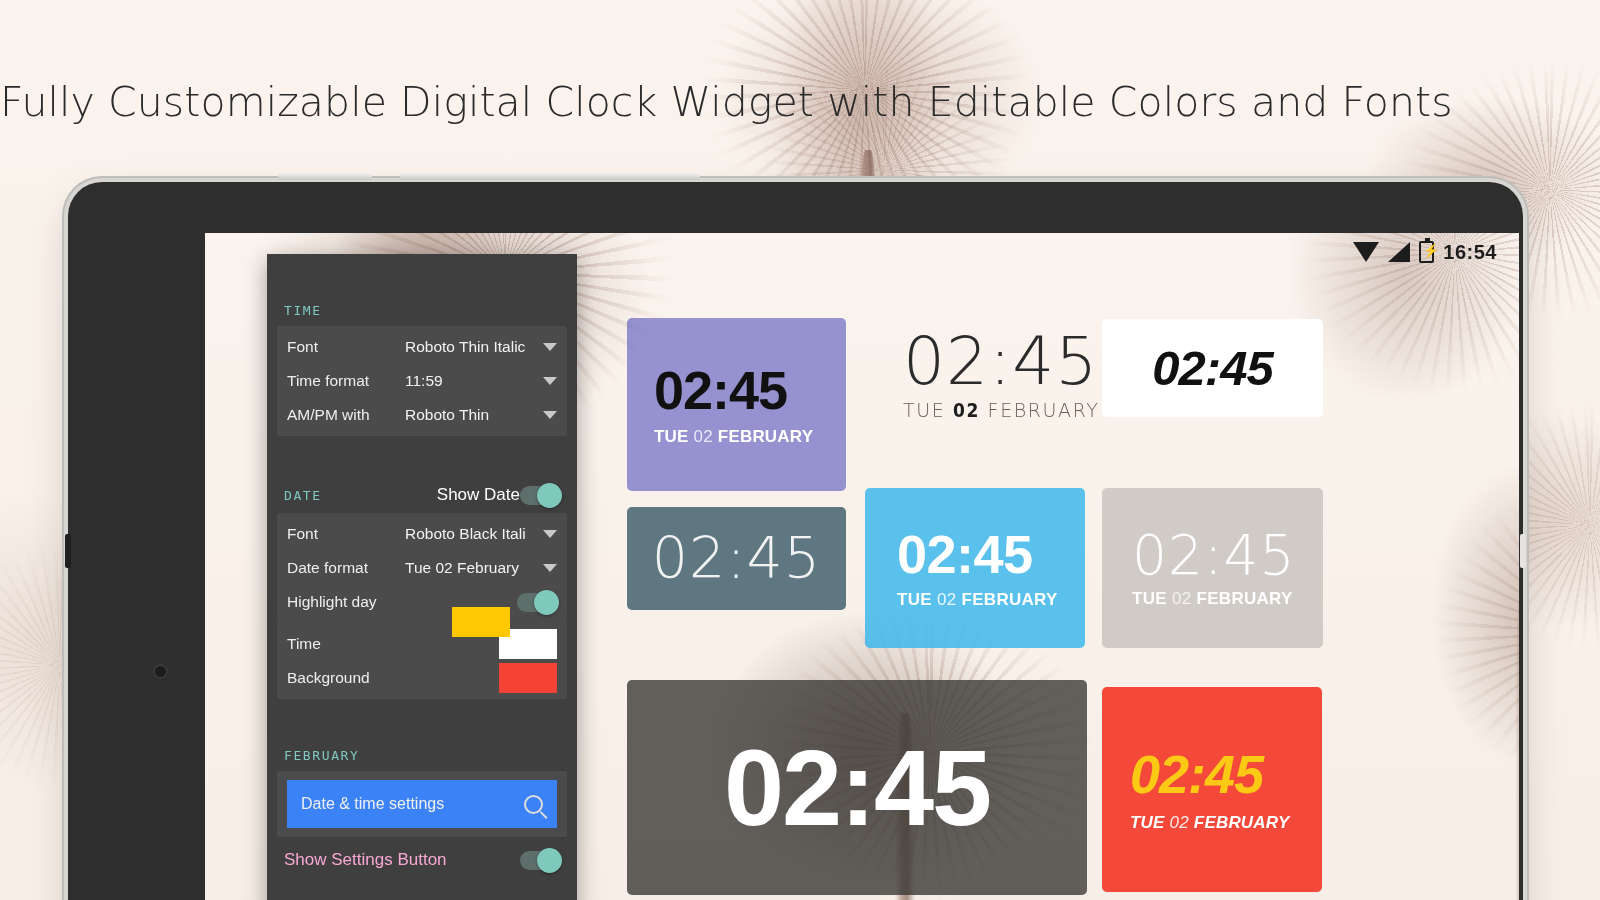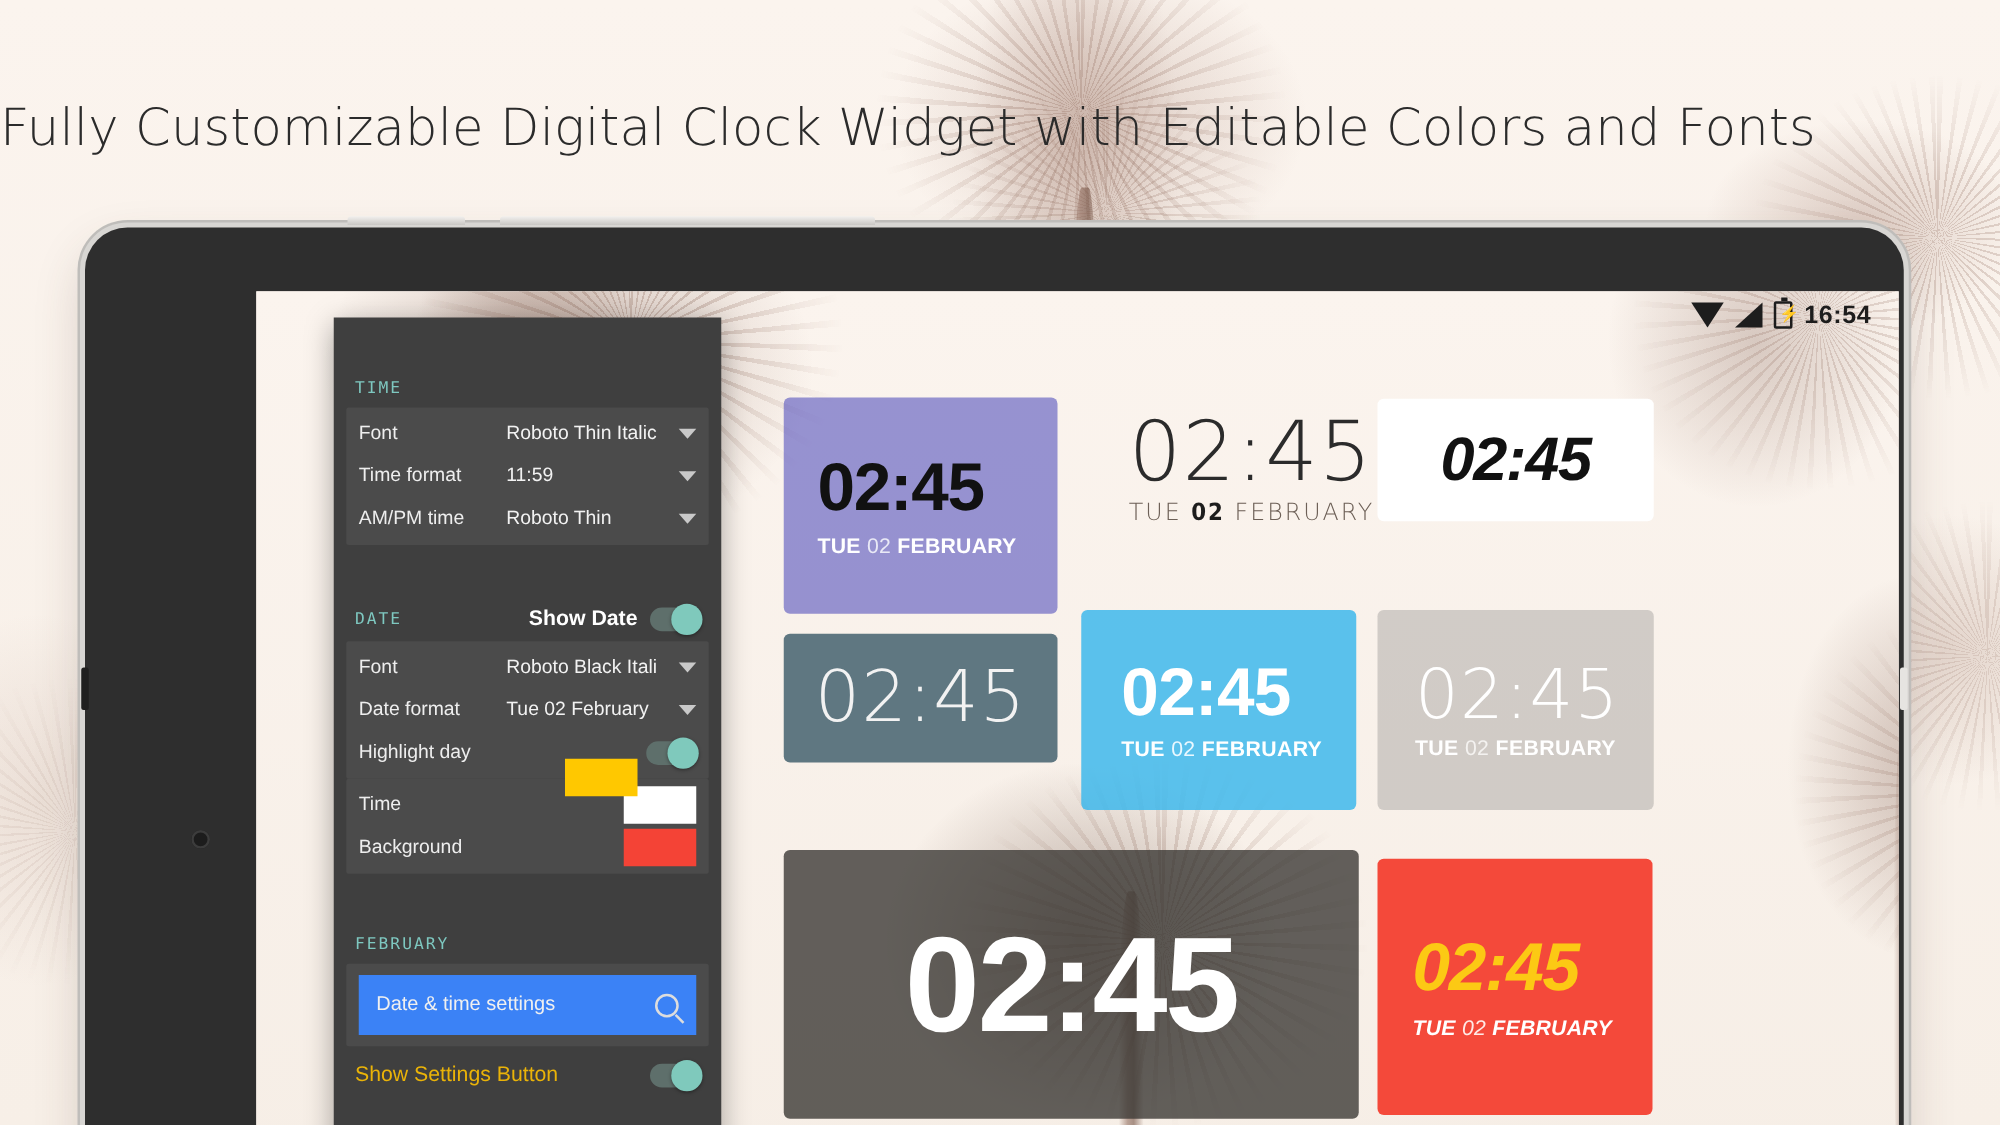--- a/index.html
+++ b/index.html
@@ -109,21 +109,21 @@
     display:flex; align-items:center; padding:0 17px;
     font-size:19px; font-weight:700; letter-spacing:.1px;
   }
   .sec-head{
     color:#7ec8c0; font-size:13px; letter-spacing:1.6px;
     padding:13px 17px 8px 17px; display:flex; align-items:center; justify-content:space-between;
     font-family:"DejaVu Sans Mono","Liberation Mono",monospace;
     margin-top:36px;
   }
   .sec-head .right-label{ color:#fff; font-size:17px; letter-spacing:0;
-     font-family:"Liberation Sans",sans-serif; display:flex; align-items:center; gap:10px;font-weight:bold;}
+     font-family:"Liberation Sans",sans-serif; display:flex; align-items:center; gap:0;}
   .card{ background:#4b4b4b; margin:0 10px; border-radius:2px; padding:4px 0; }
   .row{ display:flex; align-items:center; height:34px; padding:0 10px; color:#eee; }
   .row .lbl{ flex:0 0 118px; white-space:nowrap; }
   .row .val{ flex:1; color:#f2f2f2; white-space:nowrap; overflow:hidden; }
   .caret{ width:0;height:0;border-left:7px solid transparent;border-right:7px solid transparent;
      border-top:8px solid #c9c9c9; margin-left:6px; flex:0 0 auto;}
 
   .toggle{ width:40px; height:19px; border-radius:11px; background:#5e6f6b; position:relative; flex:0 0 auto;}
   .toggle::after{ content:""; position:absolute; right:-2px; top:-3px; width:25px; height:25px;
      border-radius:50%; background:#7fc9bc; box-shadow:0 1px 3px rgba(0,0,0,.4);}
@@ -137,21 +137,21 @@
   .color-row .lbl{ flex:1; }
 
   #shortcut-field{
     margin:0 10px; background:#3b82f6; height:48px; display:flex; align-items:center;
     padding:0 14px; color:#f0f0f0; font-size:16px; justify-content:space-between;
   }
   .ic-search{ width:19px;height:19px;border:2.2px solid #ddd;border-radius:50%; position:relative;}
   .ic-search::after{ content:""; position:absolute; right:-7px; bottom:-5px; width:9px;height:2.4px;
      background:#ddd; transform:rotate(45deg);}
   #show-settings-row{ display:flex; align-items:center; justify-content:space-between;
-     padding:13px 17px 0 17px; color:#eab308; font-size:17px; }
+     padding:13px 17px 0 17px; color:#f9a8d4; font-size:17px; }
 
   
   .w{ position:absolute; border-radius:5px; overflow:hidden; z-index:6;
       display:flex; flex-direction:column; justify-content:center; }
   .w .time{ line-height:1; white-space:nowrap; }
   .w .date{ white-space:nowrap; }
   .date b{ font-weight:inherit; }
 
   
   #w-purple{ left:422px; top:85px; width:219px; height:173px;
@@ -317,21 +317,21 @@
           <span class="lbl">Font</span>
           <span class="val">Roboto Thin Italic</span>
           <span class="caret"></span>
         </div>
         <div class="row">
           <span class="lbl">Time format</span>
           <span class="val">11:59</span>
           <span class="caret"></span>
         </div>
         <div class="row">
-          <span class="lbl">AM/PM time</span>
+          <span class="lbl">AM/PM with</span>
           <span class="val">Roboto Thin</span>
           <span class="caret"></span>
         </div>
       </div>
 
       <div class="sec-head">
         <span>DATE</span>
         <span class="right-label">
           <span>Show Date</span>
           <span class="toggle"></span>

